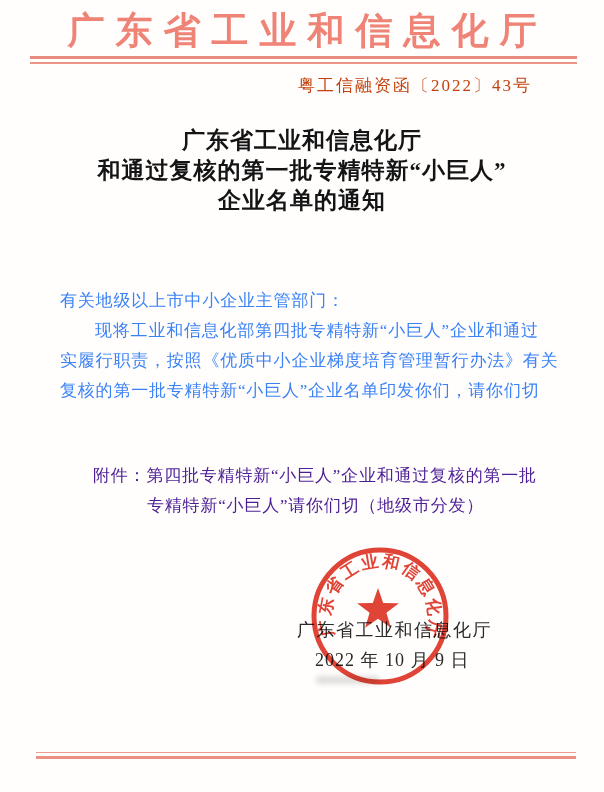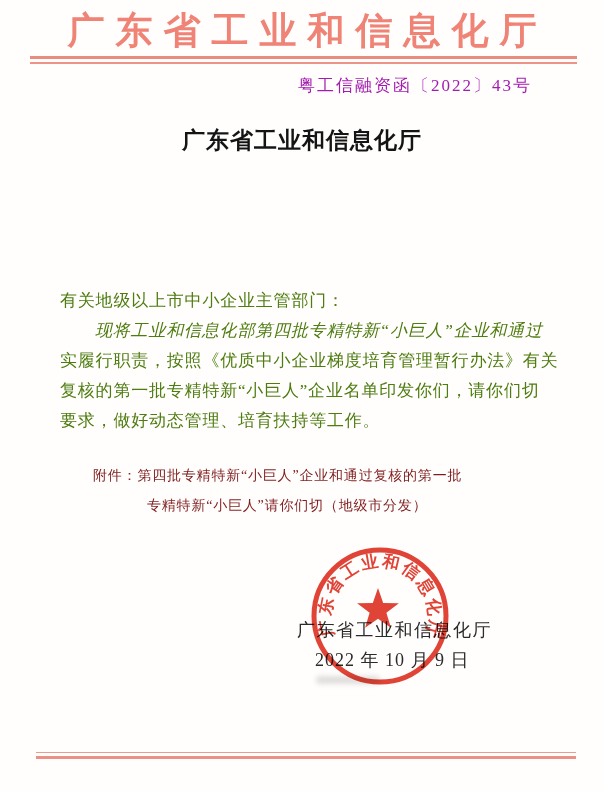--- a/index.html
+++ b/index.html
@@ -24,46 +24,46 @@
   }
   .rule-top {
     position: absolute; top: 56px; left: 30px; right: 27px;
     height: 3px;
     border-top: 3px solid #e98c7e;
     border-bottom: 2px solid #ec9487;
   }
   .doc-number {
     position: absolute; top: 74px; right: 72px;
     font-size: 17px; letter-spacing: 2px;
-    color: #a21caf;
+    color: #c2410c;
     white-space: nowrap;
   }
 
   
   .notice-title {
     position: absolute; top: 126px; left: 0; width: 100%;
     text-align: center;
     font-size: 23px; font-weight: bold; line-height: 30px;
     letter-spacing: 1px;
     color: #141414;
   }
 
   
   .body-block {
     position: absolute; top: 286px; left: 60px; width: 502px;
     font-size: 17px; line-height: 30px; letter-spacing: 0.8px;
-    color: #4d7c0f;
+    color: #3b82f6;
     white-space: nowrap;
   }
-  .body-line.indent { padding-left: 35px; font-style: italic; }
+  .body-line.indent { padding-left: 35px; }
 
   .attachment-block {
     position: absolute; top: 461px; left: 93px; width: 470px;
-    font-size: 14px; line-height: 30px; letter-spacing: 0.8px;
-    color: #7f1d1d;
+    font-size: 17px; line-height: 30px; letter-spacing: 0.8px;
+    color: #4c1d95;
     white-space: nowrap;
   }
   .attachment-line2 { padding-left: 54px; }
 
   
   .signature {
     position: absolute; top: 618px; left: 297px;
     font-size: 18px; letter-spacing: 1.5px;
     color: #2b2b2b; white-space: nowrap;
   }
@@ -108,28 +108,29 @@
 <body>
 
 <div class="page">
 
   <div class="letterhead-title">广东省工业和信息化厅</div>
   <div class="rule-top"></div>
   <div class="doc-number">粤工信融资函〔2022〕43号</div>
 
   <div class="notice-title">
     <div>广东省工业和信息化厅</div>
+    <div>和通过复核的第一批专精特新“小巨人”</div>
+    <div>企业名单的通知</div>
   </div>
 
   <div class="body-block">
     <div class="body-line">有关地级以上市中小企业主管部门：</div>
     <div class="body-line indent">现将工业和信息化部第四批专精特新“小巨人”企业和通过</div>
     <div class="body-line">实履行职责，按照《优质中小企业梯度培育管理暂行办法》有关</div>
     <div class="body-line">复核的第一批专精特新“小巨人”企业名单印发你们，请你们切</div>
-    <div class="body-line">要求，做好动态管理、培育扶持等工作。</div>
   </div>
 
   <div class="attachment-block">
     <div>附件：第四批专精特新“小巨人”企业和通过复核的第一批</div>
     <div class="attachment-line2">专精特新“小巨人”请你们切（地级市分发）</div>
   </div>
 
   <div class="signature">广东省工业和信息化厅</div>
   <div class="date">2022 年 10 月 9 日</div>
 

